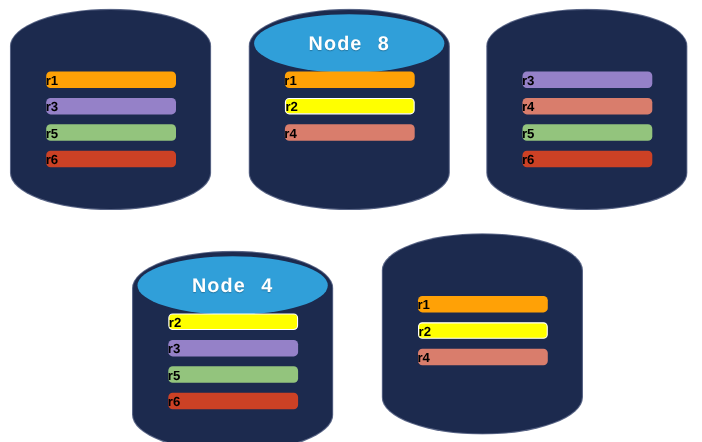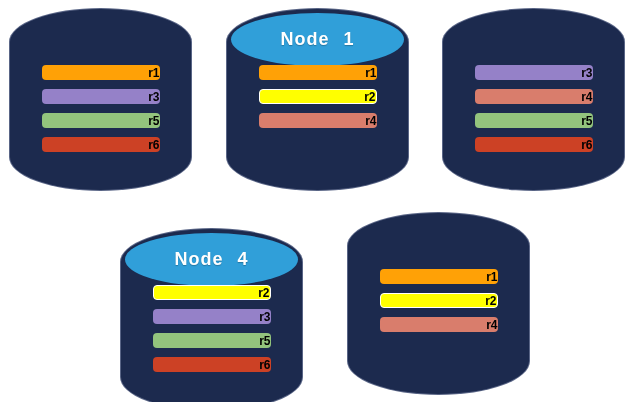--- a/index.html
+++ b/index.html
@@ -62,21 +62,21 @@
     flex-direction: column;
     align-items: center;
     gap: 9px;
   }
   .bar {
     width: 118px;
     height: 15px;
     border-radius: 4px;
     display: flex;
     align-items: center;
-    justify-content: flex-end;
+    justify-content: flex-start;
     box-sizing: border-box;
   }
   .bar-label {
     font-size: 12px;
     font-weight: bold;
     line-height: 1;
     user-select: none;
   }
 </style>
 </head>
@@ -97,21 +97,21 @@
         </div>
         <div class="bar" style="background: rgb(204, 65, 37);">
           <span class="bar-label" style="color: rgb(0, 0, 0);">r6</span>
         </div>
       </div>
   </div>
 
   <div class="node">
     <div class="cyl-body" style="background: rgb(28, 42, 78);"></div>
     <div class="cyl-top" style="background: rgb(48, 159, 217);">
-      <span class="node-label" style="color: rgb(255, 255, 255);">Node 1</span>
+      <span class="node-label" style="color: rgb(255, 255, 255);">Node 8</span>
     </div>
     <div class="bars">
         <div class="bar" style="background: rgb(255, 161, 6);">
           <span class="bar-label" style="color: rgb(0, 0, 0);">r1</span>
         </div>
         <div class="bar" style="background: rgb(255, 255, 0); border: 1px solid rgb(255, 255, 255);">
           <span class="bar-label" style="color: rgb(0, 0, 0);">r2</span>
         </div>
         <div class="bar" style="background: rgb(217, 125, 108);">
           <span class="bar-label" style="color: rgb(0, 0, 0);">r4</span>

